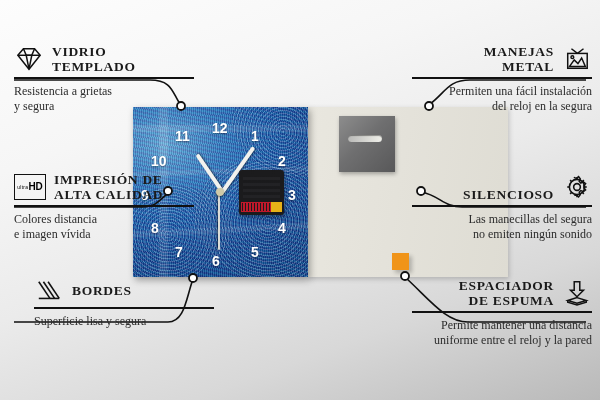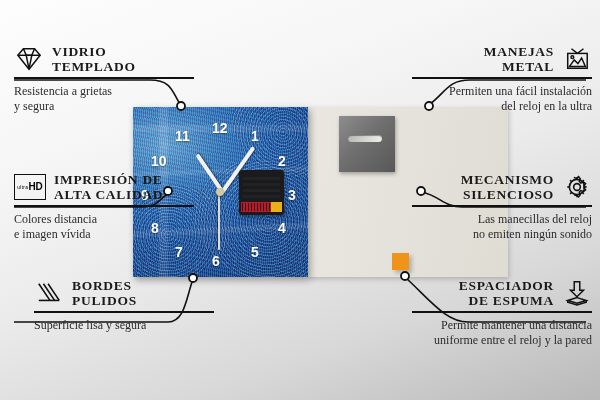--- a/index.html
+++ b/index.html
@@ -194,21 +194,21 @@
         <svg viewBox="0 0 32 28">
             <g fill="none" stroke="#111" stroke-width="1.7">
           <path d="M5 4 L17 22"></path>
               <path d="M10 4 L22 22"></path>
               <path d="M15 4 L27 22"></path>
               <path d="M5 22 H27"></path>
         </g>
           </svg>
       </span>
       <span class="title">
-        <span>BORDES</span><br><span>PULIDOS</span>
+        <span>BORDES</span><br>
       </span>
     </div>
     <div class="rule"></div>
     <div class="desc">Superficie lisa y segura</div>
   </div>
 
   <div class="callout right c-tr">
     <div class="head">
       <span class="title">
         <span>MANEJAS</span><br><span>METAL</span>
@@ -219,43 +219,43 @@
           <rect x="6" y="8" width="21" height="16"></rect>
           <path d="M8 22 L13 15 L17 19 L21 13 L25 22 Z"></path>
           <circle cx="11" cy="12" r="1.5"></circle>
           <path d="M16.5 8 L10 3 M16.5 8 L23 3"></path>
         </g>
           </svg>
       </span>
     </div>
     <div class="rule"></div>
     <div class="desc">
-      <span>Permiten una fácil instalación</span><br><span>del reloj en la ultra</span>
+      <span>Permiten una fácil instalación</span><br><span>del reloj en la segura</span>
     </div>
   </div>
 
   <div class="callout right c-mr">
     <div class="head">
       <span class="title">
-        <span>MECANISMO</span><br><span>SILENCIOSO</span>
+        <br><span>SILENCIOSO</span>
       </span>
       <span class="ico">
         <svg viewBox="0 0 32 28">
             <g fill="none" stroke="#111" stroke-width="1.7">
           <path d="M16 3 l3.2 1.1 2.4-2 2 2.6 -1.3 3 1.9 1.9 3-1.3 2.6 2 -2 2.4 0 2.6 2 2.4 -2.6 2 -3-1.3 -1.9 1.9 1.3 3 -2 2.6 -2.4-2 -2.6 0" transform="translate(-4,0) scale(0.92) translate(2,1)"></path>
           <circle cx="16" cy="14" r="8.2"></circle>
               <circle cx="16" cy="14" r="3.6"></circle>
           <path d="M16 3.5 v2.6 M16 22.5 v2.6 M5.5 14 h2.6 M23.9 14 h2.6 M8.6 6.6 l1.8 1.8 M21.6 19.6 l1.8 1.8 M23.4 6.6 l-1.8 1.8 M10.4 19.6 l-1.8 1.8"></path>
         </g>
           </svg>
       </span>
     </div>
     <div class="rule"></div>
     <div class="desc">
-      <span>Las manecillas del reloj</span><br><span>no emiten ningún sonido</span>
+      <span>Las manecillas del segura</span><br><span>no emiten ningún sonido</span>
     </div>
   </div>
 
   <div class="callout right c-br">
     <div class="head">
       <span class="title">
         <span>ESPACIADOR</span><br><span>DE ESPUMA</span>
       </span>
       <span class="ico">
         <svg viewBox="0 0 32 28">

